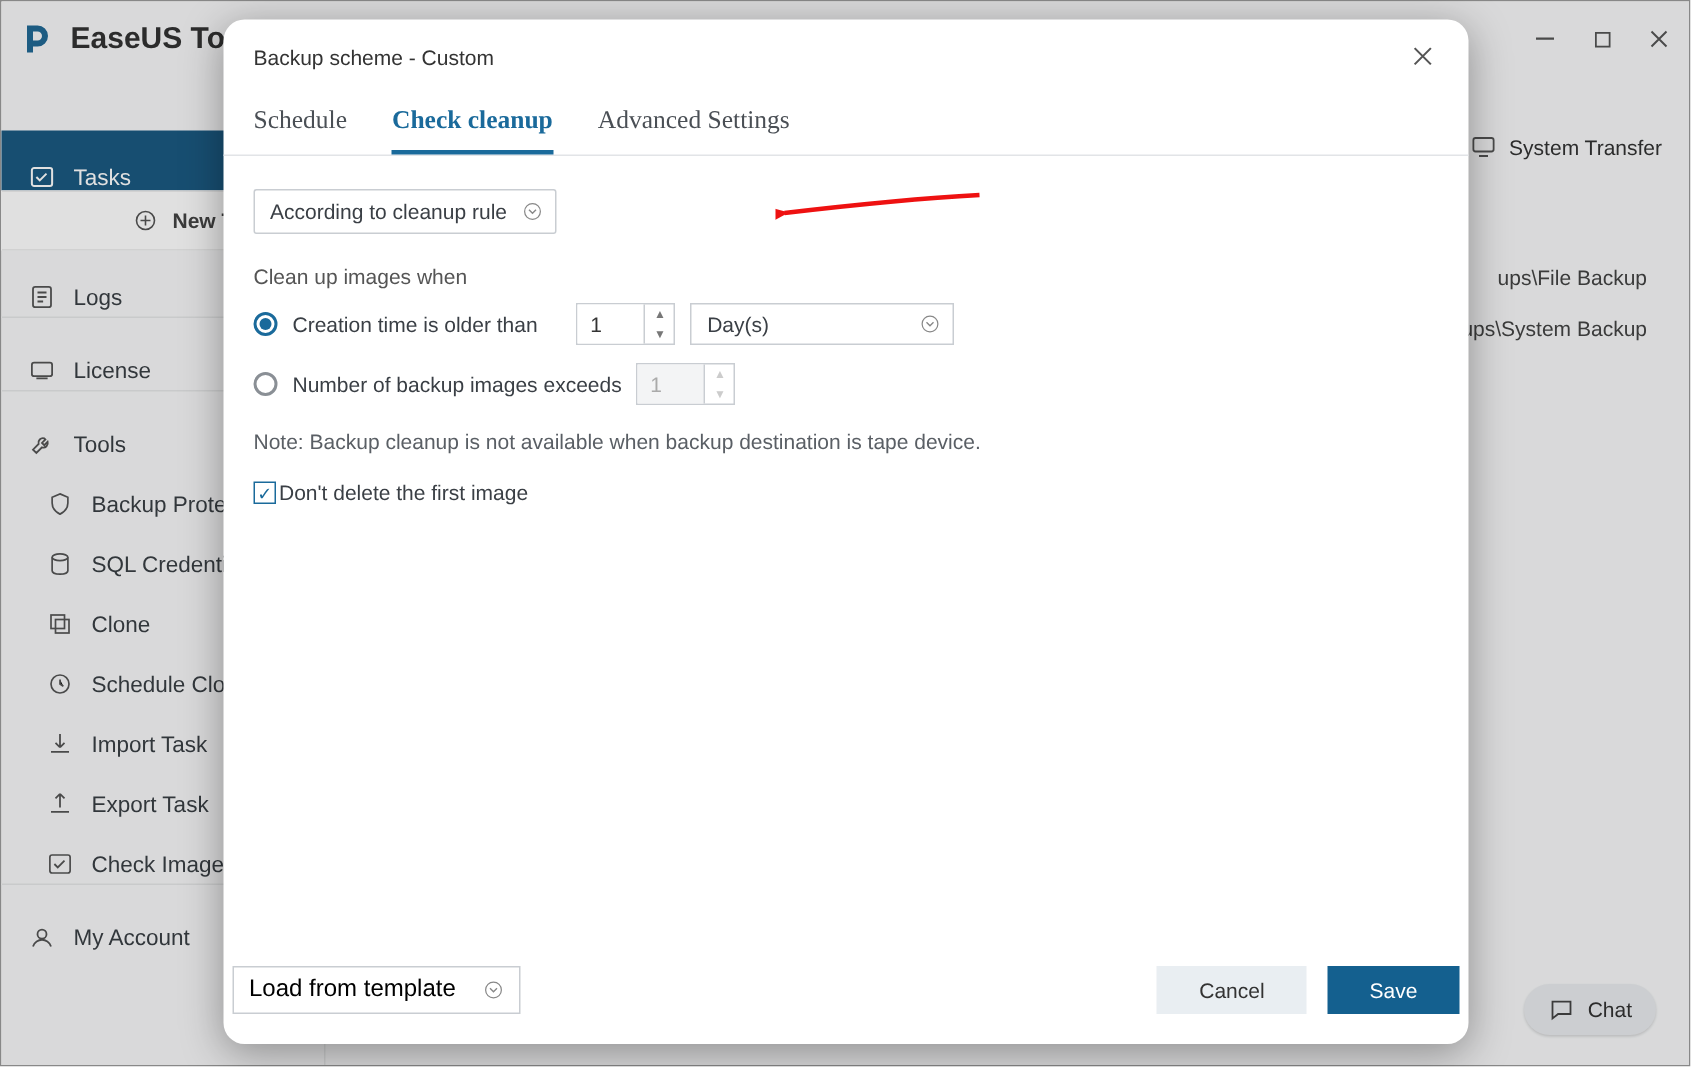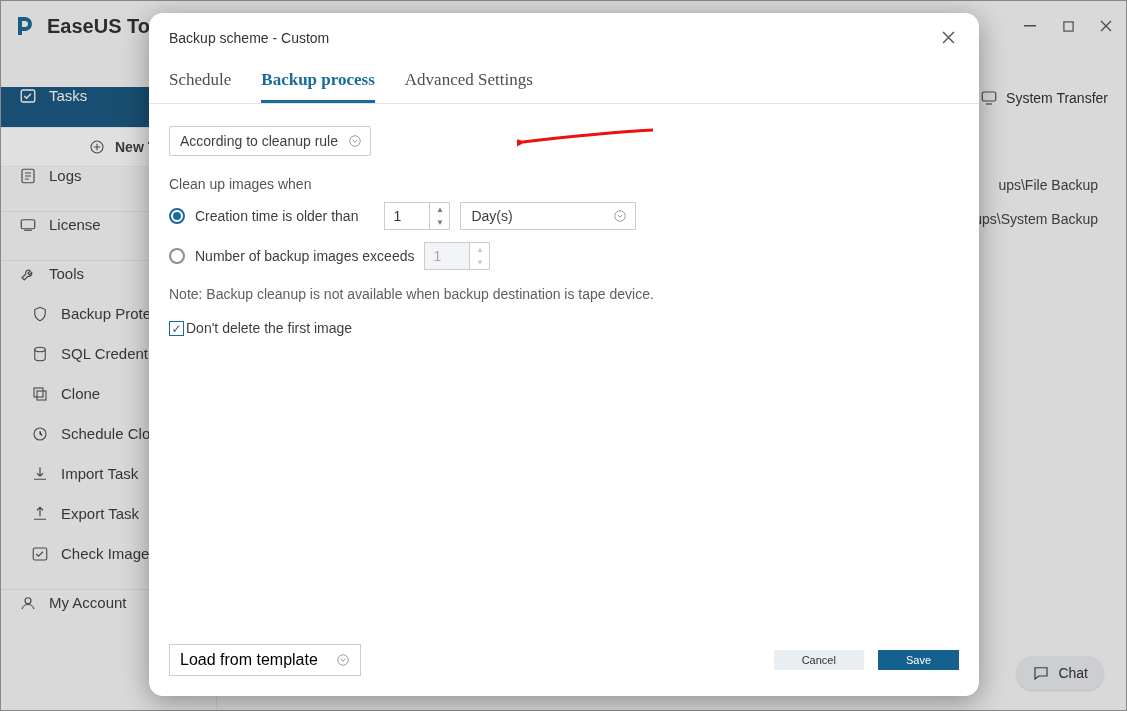--- a/index.html
+++ b/index.html
@@ -13,21 +13,21 @@
 
 .titlebar { height: 50px; display: flex; align-items: center; padding: 0 12px; }
 .logo { width: 24px; height: 24px; margin-right: 10px; }
 .app-title { font-size: 20px; color: #333; font-weight: 600; }
 .win-controls { margin-left: auto; display: flex; gap: 22px; color: #555; font-size: 14px; }
 .win-btn { width: 16px; height: 16px; display: flex; align-items: center; justify-content: center; cursor: pointer; }
 
 .main-row { display: flex; height: calc(100% - 50px); }
 
 .sidebar { width: 216px; border-right: 1px solid #e5e6e8; display: flex; flex-direction: column; }
-.sb-item { display: flex; align-items: flex-start; height: 40px; padding: 0 18px; color: #3a3f45; font-size: 15px; gap: 12px; cursor: pointer; }
+.sb-item { display: flex; align-items: flex-end; height: 40px; padding: 0 18px; color: #3a3f45; font-size: 15px; gap: 12px; cursor: pointer; }
 .sb-item.active { background: #155a87; color: #fff; }
 .sb-sub { display: flex; align-items: center; height: 40px; padding-left: 88px; gap: 10px; font-size: 14px; color: #444; border-top: 1px solid #eee; border-bottom: 1px solid #eee; background:#fff; }
 .sb-icon { width: 18px; height: 18px; flex: 0 0 18px; }
 .sb-divider { height: 1px; background: #e5e6e8; margin: 4px 0; }
 .sb-tool { padding-left: 30px; }
 
 .content-area { flex: 1; position: relative; }
 .top-btn { position: absolute; right: 18px; top: 38px; display:flex; align-items:center; gap:8px; font-size:14px; color:#333; }
 .backup-row { position: absolute; right: 28px; top: 126px; font-size: 14px; color: #444; }
 .backup-row2 { position: absolute; right: 28px; top: 160px; font-size: 14px; color: #444; }
@@ -68,23 +68,23 @@
 .select { display:inline-flex; align-items:center; justify-content:space-between; border:1px solid #c9cdd2; height:28px; padding:0 8px 0 10px; width:176px; cursor:pointer; }
 
 .note { margin-top: 16px; color:#5a5f65; }
 
 .checkrow { display:flex; align-items:flex-start; gap:2px; margin-top: 18px; }
 .checkbox { width:15px; height:15px; border:1.5px solid #1a6a9b; display:flex; align-items:center; justify-content:center; cursor:pointer; flex:0 0 15px; margin-top:1px;}
 .checkbox.checked::after { content:"✓"; font-size:12px; color:#1a6a9b; line-height:1; }
 .checkbox.unchecked { border-color:#8a8f95; }
 .checkrow .sub { color:#888; font-size:13px; margin-top:2px; }
 
-.modal-foot { display:flex; align-items:center; padding: 14px 20px 20px; gap:14px; }
+.modal-foot { display:flex; align-items:center; padding: 14px 6px 20px; gap:14px; }
 .tmpl { display:inline-flex; align-items:center; border:1px solid #c9cdd2; height:32px; padding:0 10px; gap:18px; cursor:pointer; }
-.btn { height:20px; padding:0 28px; border:0; font-size:11px; cursor:pointer; }
+.btn { height:32px; padding:0 28px; border:0; font-size:14px; cursor:pointer; }
 .btn-cancel { background:#e9eef2; color:#333; }
 .btn-save { background:#14608f; color:#fff; }
 .spacer { flex:1; }
 
 svg { display:block; }
 </style>
 </head>
 <body>
 
 <div class="frame">
@@ -239,21 +239,21 @@
       <div class="modal-title">Backup scheme - Custom</div>
       <div class="modal-close">
         <svg width="13" height="13" viewBox="0 0 12 12">
             <path d="M1 1l10 10M11 1L1 11" stroke="#555" stroke-width="1.3"></path>
           </svg>
       </div>
     </div>
 
     <div class="tabs">
       <div class="tab">Schedule</div>
-      <div class="tab active">Backup process</div>
+      <div class="tab active">Check cleanup</div>
       <div class="tab">Advanced Settings</div>
     </div>
 
     <div class="modal-body">
       <div class="dropdown">
         <span>According to cleanup rule</span>
         <svg class="chev" width="14" height="14" viewBox="0 0 24 24">
             <circle cx="12" cy="12" r="9" fill="none" stroke="#888" stroke-width="1.4"></circle>
             <path d="M8 10l4 4 4-4" fill="none" stroke="#888" stroke-width="1.6"></path>
           </svg>

